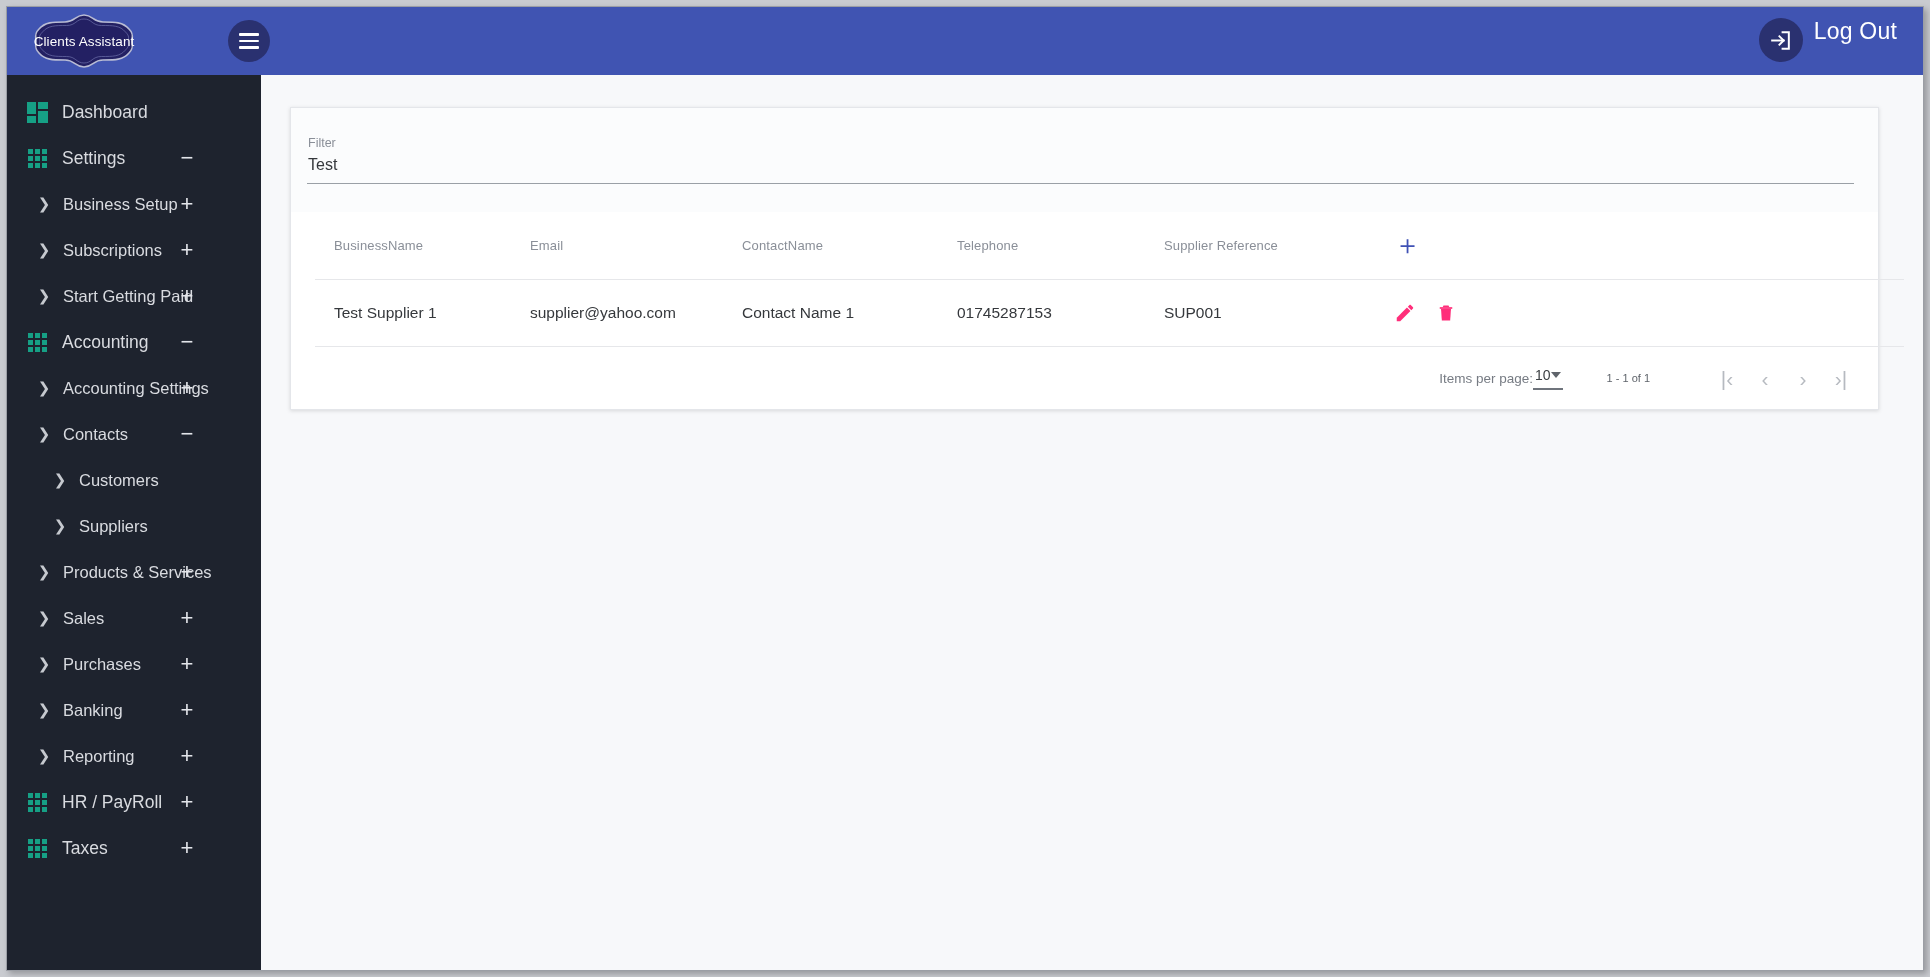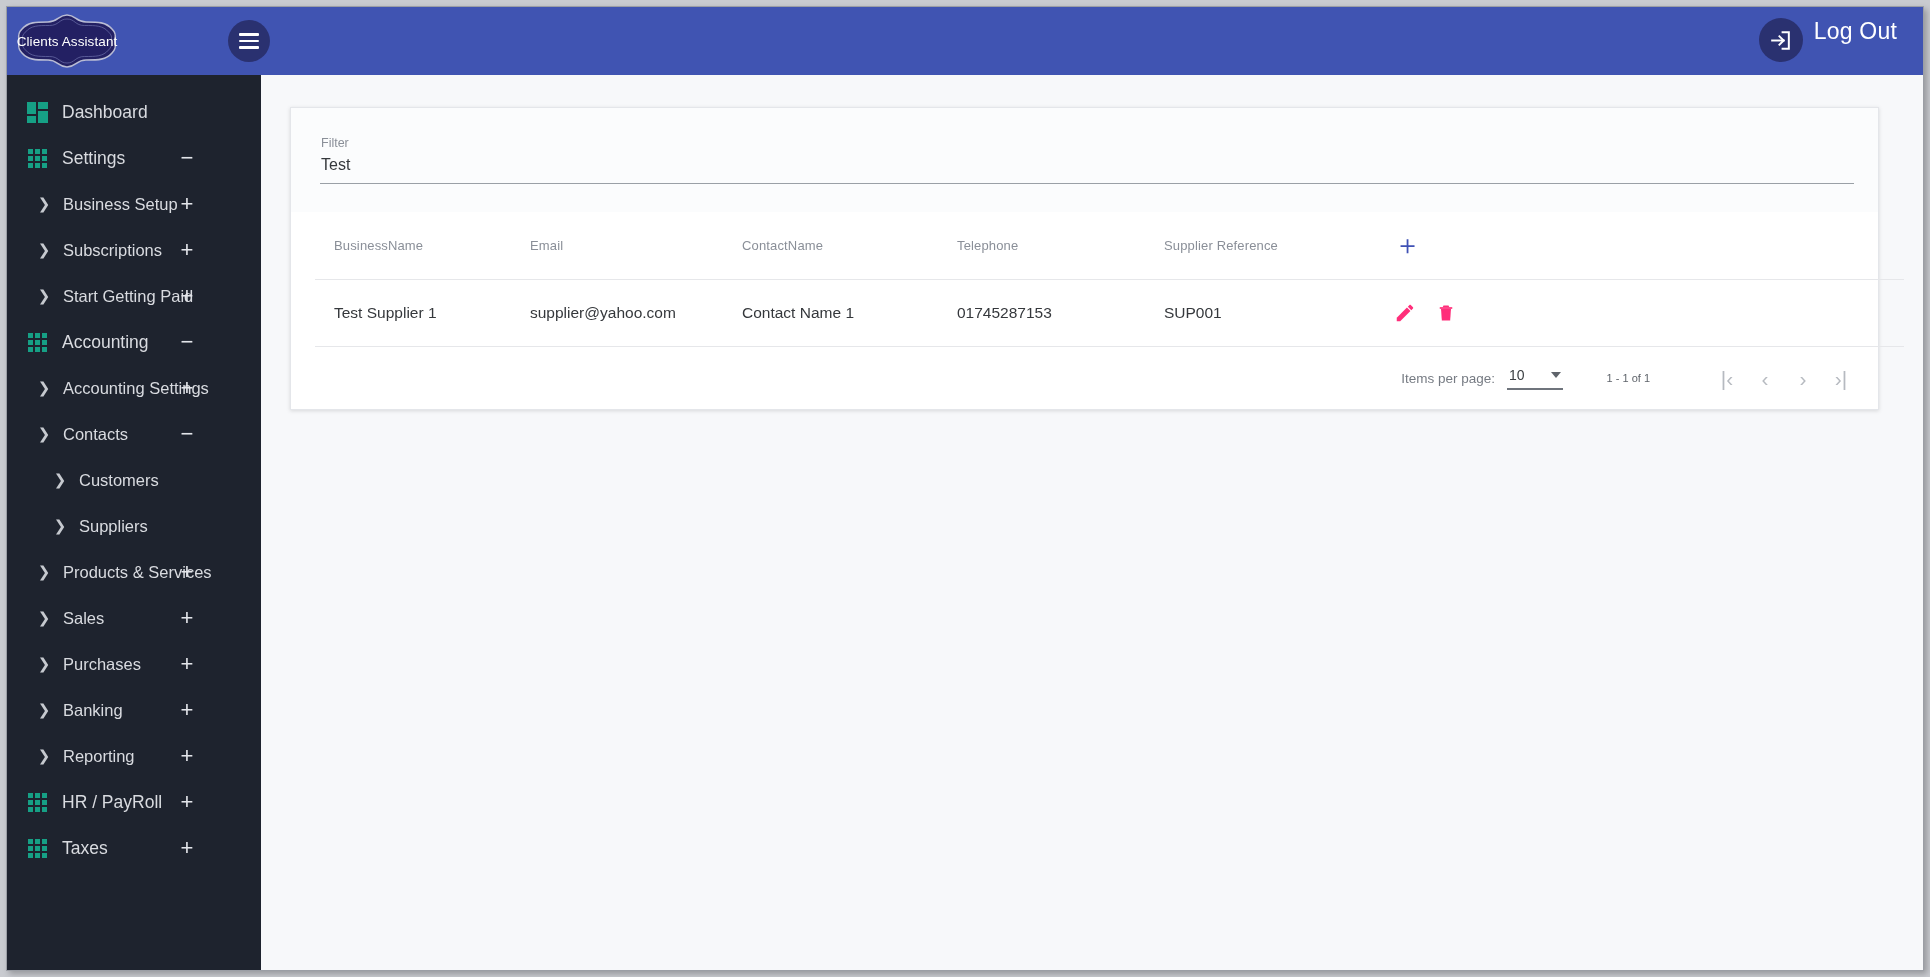--- a/index.html
+++ b/index.html
@@ -22,21 +22,21 @@
   }
 
   
   #topbar {
     position: absolute; left: 0; top: 0;
     width: 1918px; height: 68px;
     background: #4054b2;
     z-index: 20;
   }
   #logo-badge {
-    position: absolute; left: 7px; top: 6px;
+    position: absolute; left: 24px; top: 6px;
     width: 106px; height: 56px;
     display: flex; align-items: center; justify-content: center;
   }
   #logo-badge svg { position: absolute; left: 0; top: 0; }
   #logo-text {
     position: relative;
     color: #ffffff;
     font-size: 13.5px;
     letter-spacing: 0.1px;
     white-space: nowrap;
@@ -134,21 +134,21 @@
     width: 1589px;
     background: #fbfcfd;
     border: 1px solid #e4e6ea;
     box-shadow: 0 1px 4px rgba(0,0,0,0.13);
   }
   #card-title {
     padding: 18px 0 0 21px;
     font-size: 20px; color: #3c4043;
     letter-spacing: 0.1px;
   }
-  #filter-zone { padding: 28px 24px 0 29px; }
+  #filter-zone { padding: 28px 24px 0 16px; }
   #filter-label {
     font-size: 12.5px; color: #8a8f98; margin-bottom: 6px;
     padding-left: 1px;
   }
   #filter-input {
     width: 100%;
     border: none; outline: none; background: transparent;
     border-bottom: 1px solid #9aa0a6;
     font-family: "Liberation Sans", sans-serif;
     font-size: 16px; color: #35383c;
@@ -179,24 +179,24 @@
   .icon-btn { background: none; border: none; cursor: pointer; padding: 0;
               display: flex; align-items: center; justify-content: center; }
 
   
   #paginator {
     display: flex; align-items: center; justify-content: flex-end;
     height: 62px; background: #ffffff;
     padding-right: 18px;
     font-size: 13.5px; color: #767b83;
   }
-  #items-per-page-label { margin-right: 12px; }
+  #items-per-page-label { }
   #page-size-select {
     position: relative;
-    display: flex; align-items: center; gap: 26px;
+    display: flex; align-items: center; 
     border-bottom: 2px solid #6f747c;
     padding: 0 2px 5px 2px;
     cursor: pointer;
     color: #3c4043; font-size: 14px;
     margin-right: 44px;
   }
   #page-size-caret {
     width: 0; height: 0;
     border-left: 5.5px solid transparent;
     border-right: 5.5px solid transparent;

